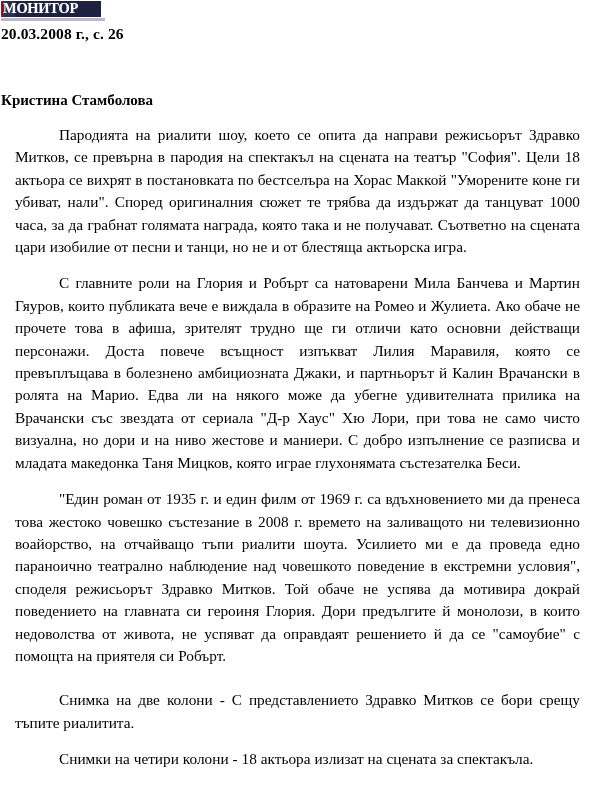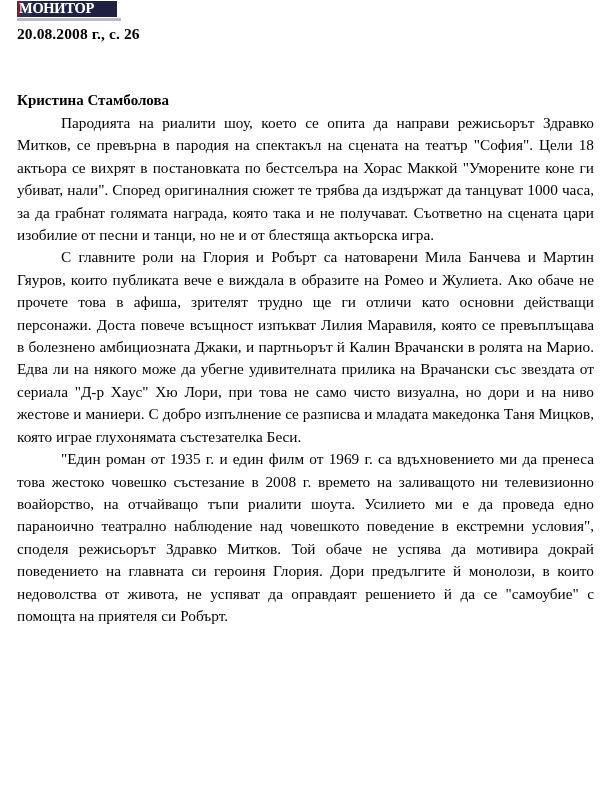--- a/index.html
+++ b/index.html
@@ -12,21 +12,21 @@
     height: 800px;
     overflow: hidden;
     font-family: "Liberation Serif", "DejaVu Serif", serif;
     color: #000000;
   }
 
   .page {
     width: 600px;
     height: 800px;
     box-sizing: border-box;
-    padding: 0 6px 0 17px;
+    padding: 0 6px 0 1px;
     position: relative;
   }
 
   
   .masthead {
     padding-top: 1px;
   }
   .logo-block {
     display: inline-block;
     position: relative;
@@ -95,21 +95,21 @@
   
   .body-copy {
     margin-top: 2px;
   }
   .para {
     font-family: "Liberation Serif", "DejaVu Serif", serif;
     font-size: 15.3px;
     line-height: 22.4px;
     text-align: justify;
     text-indent: 44px;
-    margin: 0;
+    margin: 14px;
     hyphens: none;
     word-spacing: 0.1px;
   }
   .captions {
     margin-top: 22px;
   }
   .captions .para {
     text-indent: 44px;
   }
 </style>
@@ -120,25 +120,29 @@
 
   <div class="masthead">
     <div class="logo-block">
       <span class="logo-badge">
         <span class="logo-text">МОНИТОР</span>
       </span>
       <span class="logo-rule"></span>
     </div>
   </div>
 
-  <div class="dateline">20.08.2008 г., с. 26</div>
+  <div class="dateline">20.03.2008 г., с. 26</div>
 
 
   <div class="byline">Кристина Стамболова</div>
 
   <div class="body-copy">
     <p class="para">Пародията на риалити шоу, което се опита да направи режисьорът Здравко Митков, се превърна в пародия на спектакъл на сцената на театър "София". Цели 18 актьора се вихрят в постановката по бестселъра на Хорас Маккой "Уморените коне ги убиват, нали". Според оригиналния сюжет те трябва да издържат да танцуват 1000 часа, за да грабнат голямата награда, която така и не получават. Съответно на сцената цари изобилие от песни и танци, но не и от блестяща актьорска игра.</p>
     <p class="para">С главните роли на Глория и Робърт са натоварени Мила Банчева и Мартин Гяуров, които публиката вече е виждала в образите на Ромео и Жулиета. Ако обаче не прочете това в афиша, зрителят трудно ще ги отличи като основни действащи персонажи. Доста повече всъщност изпъкват Лилия Маравиля, която се превъплъщава в болезнено амбициозната Джаки, и партньорът й Калин Врачански в ролята на Марио. Едва ли на някого може да убегне удивителната прилика на Врачански със звездата от сериала "Д-р Хаус" Хю Лори, при това не само чисто визуална, но дори и на ниво жестове и маниери. С добро изпълнение се разписва и младата македонка Таня Мицков, която играе глухонямата състезателка Беси.</p>
     <p class="para">"Един роман от 1935 г. и един филм от 1969 г. са вдъхновението ми да пренеса това жестоко човешко състезание в 2008 г.  времето на заливащото ни телевизионно воайорство, на отчайващо тъпи риалити шоута. Усилието ми е да проведа едно параноично театрално наблюдение над човешкото поведение в екстремни условия", споделя режисьорът Здравко Митков. Той обаче не успява да мотивира докрай поведението на главната си героиня Глория. Дори предългите й монолози, в които недоволства от живота, не успяват да оправдаят решението й да се "самоубие" с помощта на приятеля си Робърт.</p>
   </div>
 
+  <div class="captions">
+    <p class="para">Снимка на две колони - С представлението Здравко Митков се бори срещу тъпите риалитита.</p>
+    <p class="para">Снимки на четири колони - 18 актьора излизат на сцената за спектакъла.</p>
+  </div>
 
 </div>
 
 </body></html>

